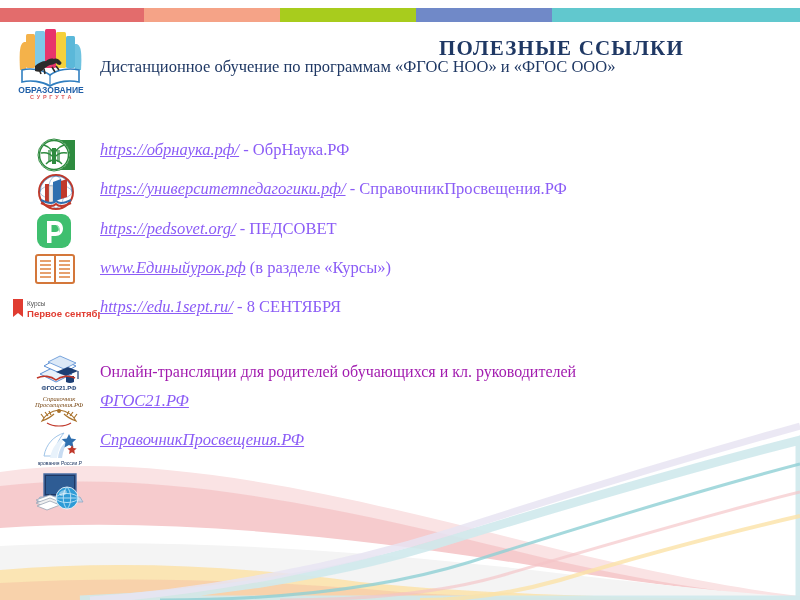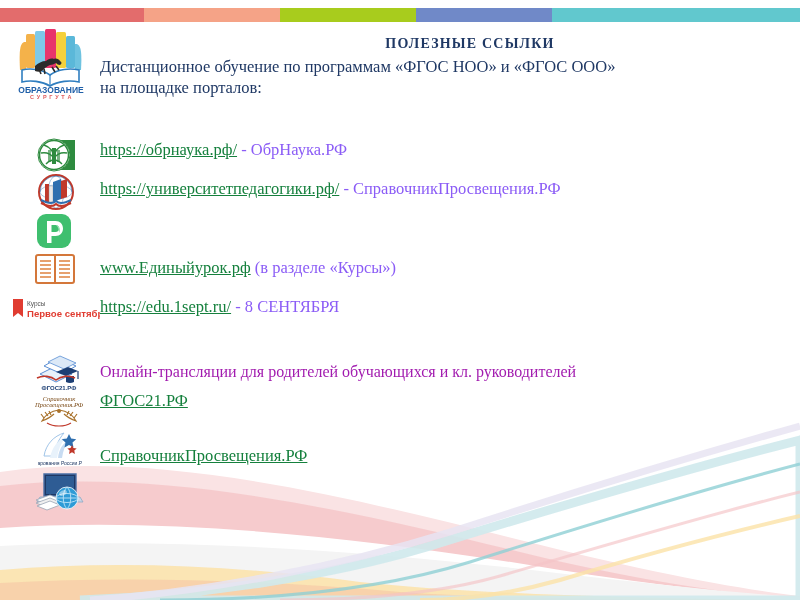--- a/index.html
+++ b/index.html
@@ -14,38 +14,38 @@
 
   
   .topbar{position:absolute;top:8px;left:0;width:800px;height:14px;display:flex;}
   .topbar .seg{height:100%;}
 
   
   .deco{position:absolute;left:0;bottom:0;width:800px;height:180px;pointer-events:none;}
 
   
   .title{
-    position:absolute;left:240px;top:36px;width:460px;
-    text-align:center;
+    position:absolute;left:224px;top:36px;width:460px;
+    text-align:right;
     color:#1F3864;
     font-weight:bold;
-    font-size:14px;
+    font-size:21px;
     letter-spacing:1.2px;
     font-family:"Liberation Serif","DejaVu Serif",serif;
   }
 
   
   .intro{
     position:absolute;left:100px;top:56px;width:690px;
     color:#1F3864;font-size:16.5px;line-height:21px;
   }
 
   .row{position:absolute;left:100px;color:#1F3864;font-size:16.5px;white-space:nowrap;}
   .row a,.lnk{
-    color:#15803d;text-decoration:underline;
+    color:#8b5cf6;text-decoration:underline;font-style:italic;
   }
   .plain{color:#8b5cf6;text-decoration:none;}
 
   .intro2{
     position:absolute;left:100px;top:362px;width:700px;
     color:#a21caf;font-size:16px;line-height:20px;white-space:nowrap;
   }
 
   
   .icon{position:absolute;}
@@ -109,21 +109,20 @@
       <path d="M27,38 c3,-3 7,-5 11,-5 c2,-2 5,-3 8,-2 c2,-1 5,0 6,2 c2,1 2,3 0,4 c-2,0 -3,-1 -4,-2
                c-2,1 -4,2 -6,2 c-3,1 -5,3 -7,5 c-2,2 -5,2 -8,1 z" fill="#2b2b2b"></path>
       <path d="M31,41 l2,5 M36,41 l1,5 M44,39 l3,5 M48,38 l3,4" stroke="#2b2b2b" stroke-width="1.6" fill="none"></path>
       <text x="43" y="65" text-anchor="middle" font-family="Liberation Sans, sans-serif" font-size="8.5" font-weight="bold" fill="#1F5FA8">ОБРАЗОВАНИЕ</text>
       <text x="43" y="71" text-anchor="middle" font-family="Liberation Sans, sans-serif" font-size="5.5" font-weight="bold" fill="#E05A5A" letter-spacing="0.6">С У Р Г У Т А</text>
     </svg>
   </div>
 
   <div class="intro">
     <div>Дистанционное  обучение по программам «ФГОС НОО» и «ФГОС ООО»</div>
-    <div>на площадке порталов:</div>
   </div>
 
   <div class="icon ic-obrnauka">
     <svg viewBox="0 0 44 40" width="44" height="40">
       <rect x="22" y="4" width="19" height="30" fill="#2E8B3F"></rect>
       <circle cx="20" cy="19" r="16" fill="#ffffff" stroke="#2E8B3F" stroke-width="1"></circle>
       <g stroke="#2E8B3F" stroke-width="1.5" fill="none">
         <circle cx="20" cy="19" r="14.5"></circle>
         <path d="M10,9 c6,2 10,7 10,14 c0,-7 4,-12 10,-14"></path>
         <path d="M7,17 c5,-1 10,1 13,5 M33,17 c-5,-1 -10,1 -13,5"></path>
@@ -155,20 +154,23 @@
     <a href="#" class="lnk">https://университетпедагогики.рф/</a><span class="plain">  - СправочникПросвещения.РФ</span>
   </div>
 
   <div class="icon ic-pedsovet">
     <svg viewBox="0 0 40 38" width="40" height="38">
       <rect x="3" y="2" width="34" height="34" rx="9" fill="#3FBF6F"></rect>
       <path d="M13,9 v22 h4.5 v-7 h4 c4.5,0 7.5,-3 7.5,-7.5 S26,9 21.5,9 Z" fill="#ffffff"></path>
       <path d="M17.5,13 h4 c2.2,0 3.6,1.4 3.6,3.5 s-1.4,3.6 -3.6,3.6 h-4 z" fill="#3FBF6F"></path>
       <path d="M22,13 c4,1 5,5 3,8 c0,-4 -1,-6 -3,-8 z" fill="#9FE3B6"></path>
     </svg>
+  </div>
+  <div class="row" style="top:219px">
+    <a href="#" class="lnk">https://pedsovet.org/</a><span class="plain"> - ПЕДСОВЕТ</span>
   </div>
 
   <div class="icon ic-edinyurok">
     <svg viewBox="0 0 42 34" width="42" height="34">
       <rect x="2" y="3" width="38" height="28" rx="2" fill="#ffffff" stroke="#D4773A" stroke-width="2"></rect>
       <line x1="21" y1="3" x2="21" y2="31" stroke="#D4773A" stroke-width="2"></line>
       <g stroke="#E08A4B" stroke-width="1.6">
         <line x1="6" y1="9" x2="17" y2="9"></line>
         <line x1="6" y1="13" x2="17" y2="13"></line>
         <line x1="6" y1="17" x2="17" y2="17"></line>
@@ -221,21 +223,21 @@
       <text x="25" y="15" text-anchor="middle" font-family="Liberation Serif, serif" font-size="6.5" font-style="italic" fill="#7A4A17">Просвещения.РФ</text>
       <g stroke="#A9722B" stroke-width="1.2" fill="none">
         <path d="M25,18 c-8,1 -14,5 -17,11 c5,-2 9,-4 12,-7"></path>
         <path d="M25,18 c8,1 14,5 17,11 c-5,-2 -9,-4 -12,-7"></path>
         <path d="M7,22 l3,4 M11,20 l3,4 M15,19 l2,4 M43,22 l-3,4 M39,20 l-3,4 M35,19 l-2,4"></path>
         <path d="M13,31 c6,4 18,4 24,0" stroke="#C0392B"></path>
       </g>
       <circle cx="25" cy="19" r="2" fill="#A9722B"></circle>
     </svg>
   </div>
-  <div class="row" style="top:446px">
+  <div class="row" style="top:430px">
     <a href="#" class="lnk">СправочникПросвещения.РФ</a>
   </div>
 
   <div class="icon ic-darovaniya">
     <svg viewBox="0 0 44 42" width="44" height="42">
       <path d="M6,28 c2,-12 10,-20 20,-23 c-6,7 -9,15 -10,23 z" fill="#ffffff" stroke="#9FC4E8" stroke-width="1"></path>
       <path d="M12,30 c2,-11 8,-18 16,-21 c-5,6 -8,13 -9,21 z" fill="#E8F2FB"></path>
       <path d="M20,30 c1,-9 5,-15 11,-18 c-4,5 -6,11 -7,18 z" fill="#C8DCF2"></path>
       <path d="M31,6 l2.2,4.6 l5,0.6 l-3.7,3.4 l1,5 l-4.5,-2.5 l-4.5,2.5 l1,-5 l-3.7,-3.4 l5,-0.6 z" fill="#2F6FAF"></path>
       <path d="M34,17 l1.4,3 l3.3,0.4 l-2.4,2.2 l0.6,3.3 l-2.9,-1.6 l-2.9,1.6 l0.6,-3.3 l-2.4,-2.2 l3.3,-0.4 z" fill="#C0392B"></path>

